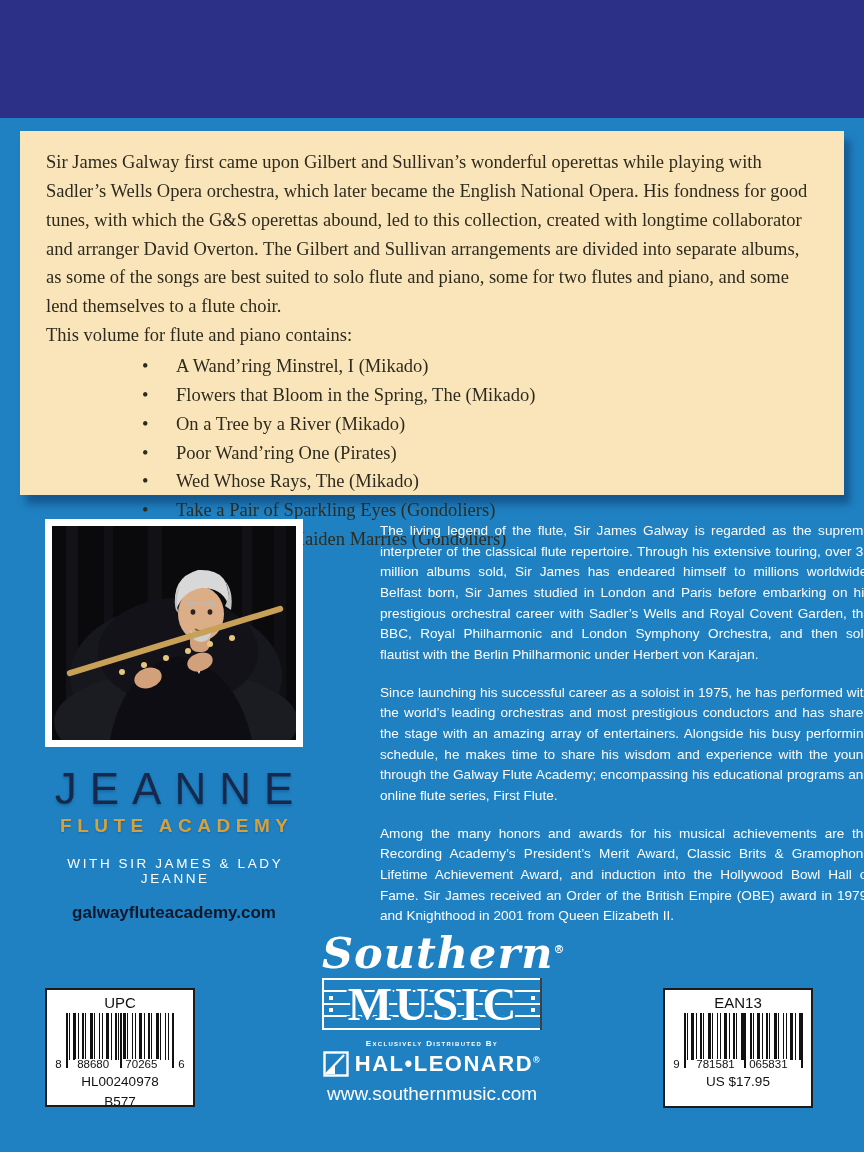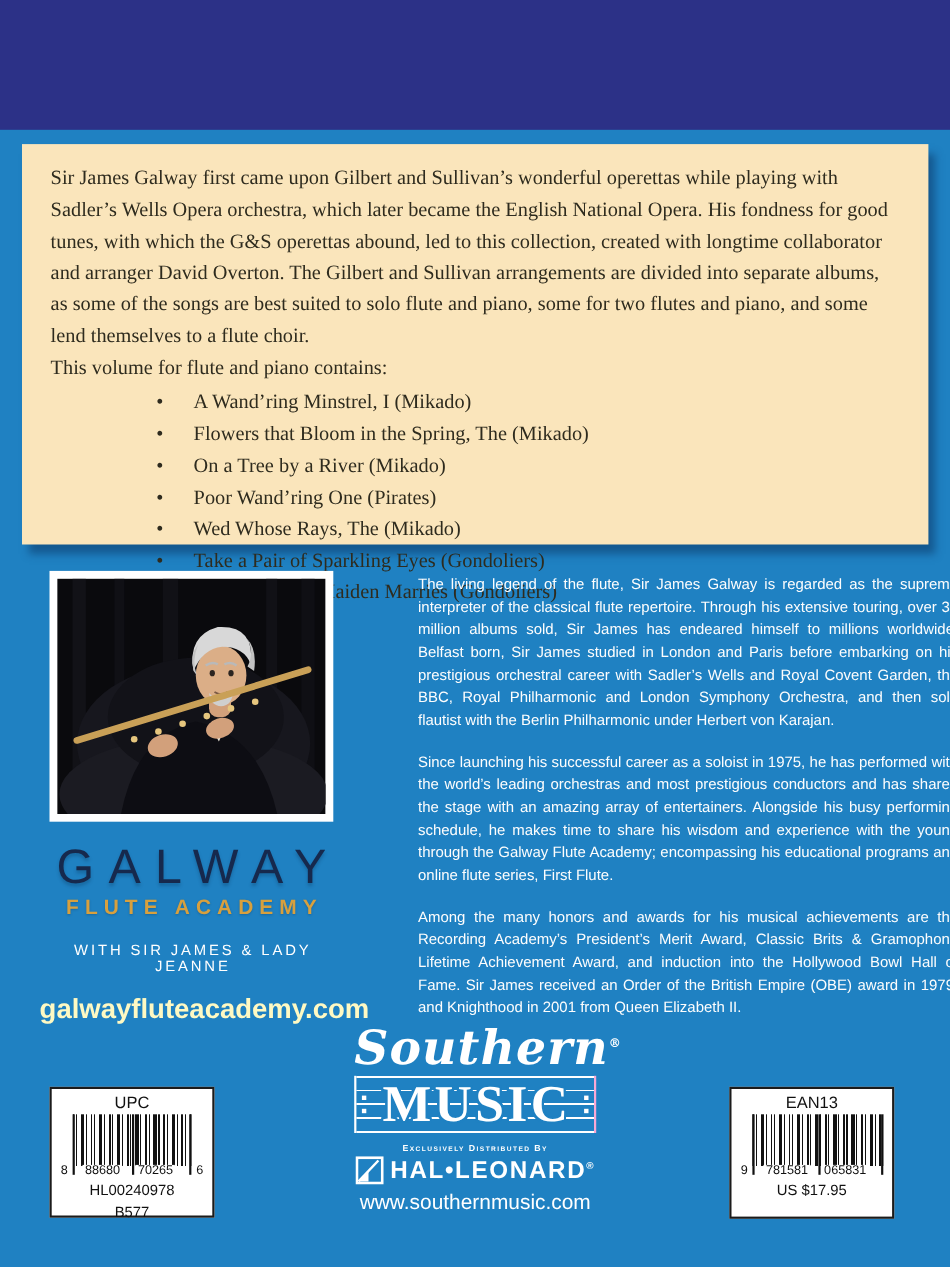--- a/index.html
+++ b/index.html
@@ -35,36 +35,36 @@
   .galway-name{
     font-size:44px;letter-spacing:13px;padding-left:13px;color:#16294d;
     font-weight:400;line-height:1.05;
     text-shadow:0 2px 3px rgba(0,30,60,.25);
   }
   .galway-sub{
     margin-top:3px;font-size:19px;font-weight:700;letter-spacing:5.5px;padding-left:5.5px;
     color:#d7a03e;text-shadow:0 1px 2px rgba(0,30,60,.25);
   }
   .galway-tagline{margin-top:19px;font-size:13.5px;letter-spacing:2.6px;padding-left:2.6px;color:#ffffff;}
-  .galway-site{margin-top:17px;font-size:25px;font-weight:700;color:#fef9c3;}
+  .galway-site{margin-top:17px;font-size:17px;font-weight:700;color:#0f172a;}
 
   
   .bio{position:absolute;left:348px;top:521px;width:491px;color:#fdfdfd;margin-left:32px;}
   .bio p{margin:0 0 17px 0;font-size:13.6px;line-height:1.52;text-align:justify;}
 
   
   .publisher{position:absolute;left:322px;top:931px;width:220px;text-align:center;color:#fff;}
   .brand-script{
     font-family:"DejaVu Serif",serif;font-style:italic;font-weight:700;
     font-size:43px;line-height:1.05;letter-spacing:1px;
   }
   .brand-script sup{font-size:11px;font-style:normal;vertical-align:super;}
   .staff{
     position:relative;margin-top:3px;height:52px;
-    border-left:2px solid #fff;border-right:2px solid #f9a8d4;
+    border-left:2px solid #fff;border-right:2px solid #404040;
   }
   .staff-lines{
     position:absolute;inset:0;
     background-image:repeating-linear-gradient(180deg,#fff 0 1.6px,transparent 1.6px 12.5px);
   }
   .repeat-dots{
     position:absolute;top:50%;transform:translateY(-50%);
     display:flex;flex-direction:column;gap:8px;
   }
   .repeat-dots i{display:block;width:4px;height:4px;background:#fff;}
@@ -171,21 +171,21 @@
         <circle cx="92" cy="139" r="3" fill="#e6c67e"></circle>
         <circle cx="114" cy="132" r="3" fill="#e6c67e"></circle>
         <circle cx="136" cy="125" r="3" fill="#e6c67e"></circle>
         <circle cx="158" cy="118" r="3" fill="#e6c67e"></circle>
         <circle cx="180" cy="112" r="3" fill="#e6c67e"></circle>
       </g>
     </svg>
   </div>
 
   <div class="galway-logo">
-    <div class="galway-name">GALWAY</div>
+    <div class="galway-name">JEANNE</div>
     <div class="galway-sub">FLUTE ACADEMY</div>
     <div class="galway-tagline">WITH SIR JAMES &amp; LADY JEANNE</div>
     <div class="galway-site">galwayfluteacademy.com</div>
   </div>
 
   <div class="bio">
     <p>The living legend of the flute, Sir James Galway is regarded as the supreme interpreter of the classical flute repertoire. Through his extensive touring, over 30 million albums sold, Sir James has endeared himself to millions worldwide. Belfast born, Sir James studied in London and Paris before embarking on his prestigious orchestral career with Sadler’s Wells and Royal Covent Garden, the BBC, Royal Philharmonic and London Symphony Orchestra, and then solo flautist with the Berlin Philharmonic under Herbert von Karajan.</p>
     <p>Since launching his successful career as a soloist in 1975, he has performed with the world’s leading orchestras and most prestigious conductors and has shared the stage with an amazing array of entertainers. Alongside his busy performing schedule, he makes time to share his wisdom and experience with the young through the Galway Flute Academy; encompassing his educational programs and online flute series, First Flute.</p>
     <p>Among the many honors and awards for his musical achievements are the Recording Academy’s President’s Merit Award, Classic Brits &amp; Gramophone Lifetime Achievement Award, and induction into the Hollywood Bowl Hall of Fame. Sir James received an Order of the British Empire (OBE) award in 1979, and Knighthood in 2001 from Queen Elizabeth II.</p>
   </div>

